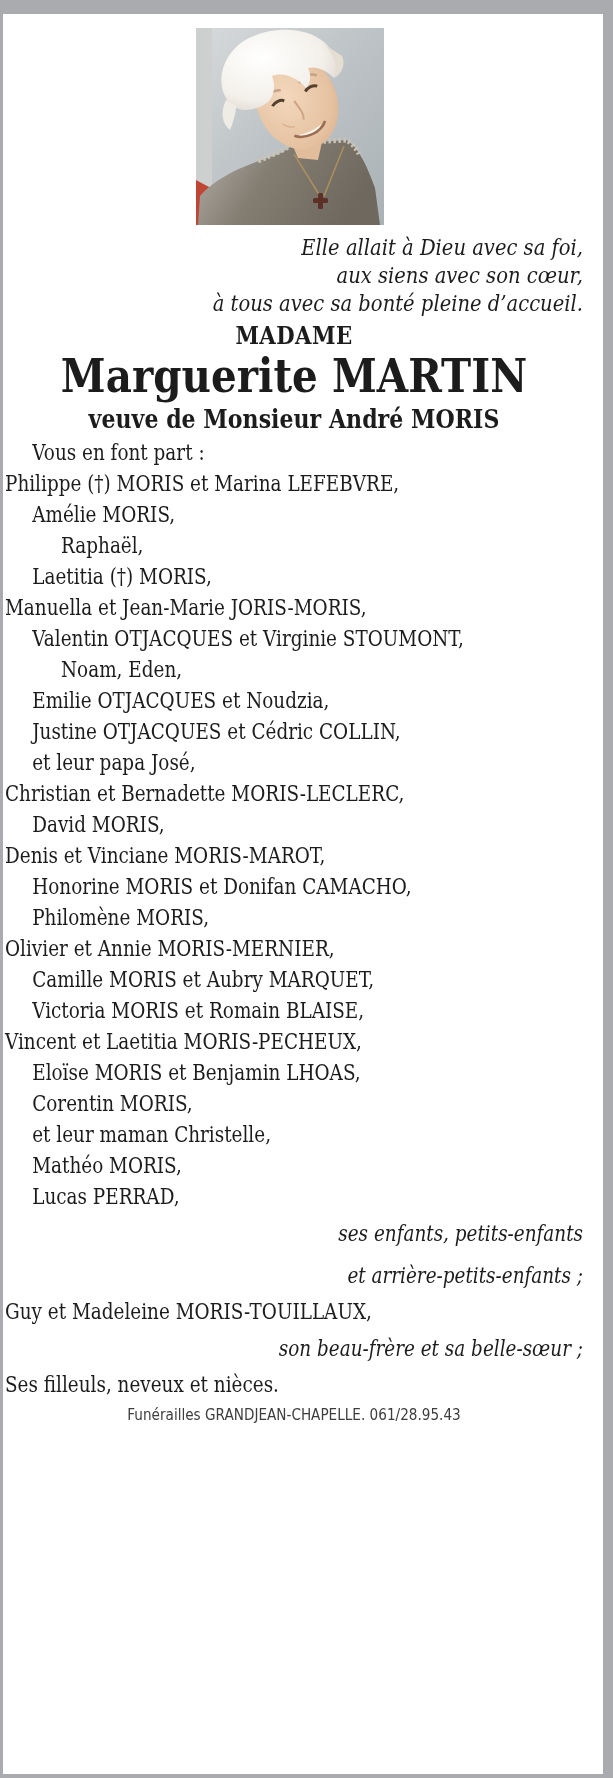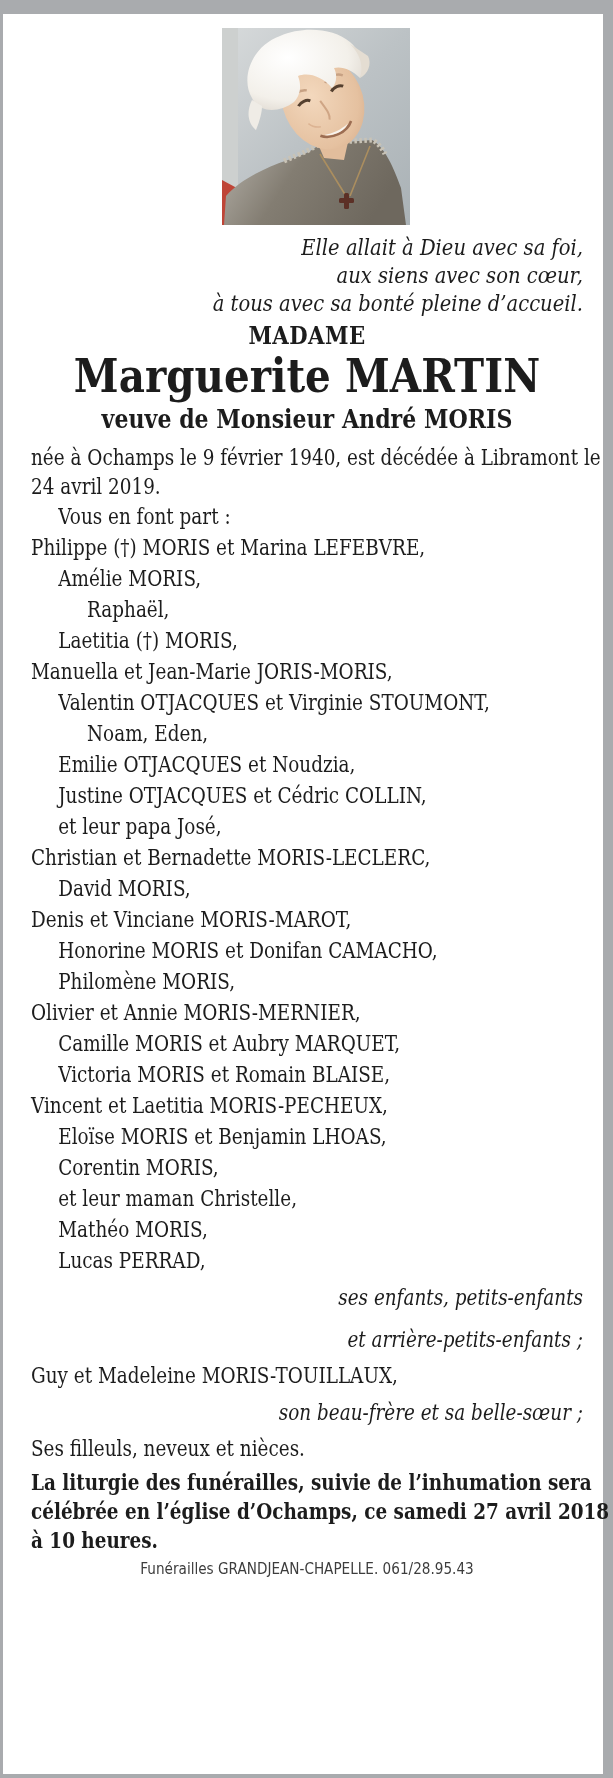--- a/index.html
+++ b/index.html
@@ -8,21 +8,21 @@
     width:613px;
     font-family:"DejaVu Serif", serif;
     color:#1c1c1c;
   }
   .canvas{width:613px;min-height:1778px;box-sizing:border-box;padding:14px 10px 4px 3px;}
   .card{
     background:#ffffff;
     width:600px;
     min-height:1760px;
     box-sizing:border-box;
-    padding:14px 20px 6px 28px;
+    padding:14px 20px 6px 2px;
   }
   
   .ln{
     display:block;
     white-space:nowrap;
     font-size:23px;
     line-height:31px;
     transform:scaleX(var(--sx,.8));
     transform-origin:0 50%;
   }
@@ -124,24 +124,20 @@
         <div class="ln right">aux siens avec son cœur,</div>
         <div class="ln right">à tous avec sa bonté pleine d’accueil.</div>
       </div>
 
     <div class="ln center honorific">MADAME</div>
 
     <h1 class="ln center title">Marguerite MARTIN</h1>
 
     <div class="ln center subtitle">veuve de Monsieur André MORIS</div>
 
-    <div class="intro">
-        <div class="ln">née à Ochamps le 9 février 1940, est décédée à Libramont le</div>
-        <div class="ln">24 avril 2019.</div>
-      </div>
 
     <div class="rows">
         <div class="ln ind1">Vous en font part :</div>
         <div class="ln ind0">Philippe (†) MORIS et Marina LEFEBVRE,</div>
         <div class="ln ind1">Amélie MORIS,</div>
         <div class="ln ind2">Raphaël,</div>
         <div class="ln ind1">Laetitia (†) MORIS,</div>
         <div class="ln ind0">Manuella et Jean-Marie JORIS-MORIS,</div>
         <div class="ln ind1">Valentin OTJACQUES et Virginie STOUMONT,</div>
         <div class="ln ind2">Noam, Eden,</div>
@@ -162,24 +158,19 @@
         <div class="ln ind1">et leur maman Christelle,</div>
         <div class="ln ind1">Mathéo MORIS,</div>
         <div class="ln ind1">Lucas PERRAD,</div>
         <div class="ln ind0 note">ses enfants, petits-enfants</div>
         <div class="ln ind0 note">et arrière-petits-enfants ;</div>
         <div class="ln ind0">Guy et Madeleine MORIS-TOUILLAUX,</div>
         <div class="ln ind0 note">son beau-frère et sa belle-sœur ;</div>
         <div class="ln ind0">Ses filleuls, neveux et nièces.</div>
       </div>
 
-    <div class="para">
-        <div class="ln">La liturgie des funérailles, suivie de l’inhumation sera</div>
-        <div class="ln">célébrée en l’église d’Ochamps, ce samedi 27 avril 2018</div>
-        <div class="ln">à 10 heures.</div>
-      </div>
 
 
 
     <div class="ln center footer">Funérailles GRANDJEAN-CHAPELLE. 061/28.95.43</div>
 
   </div>
 </div>
 
 </body></html>

